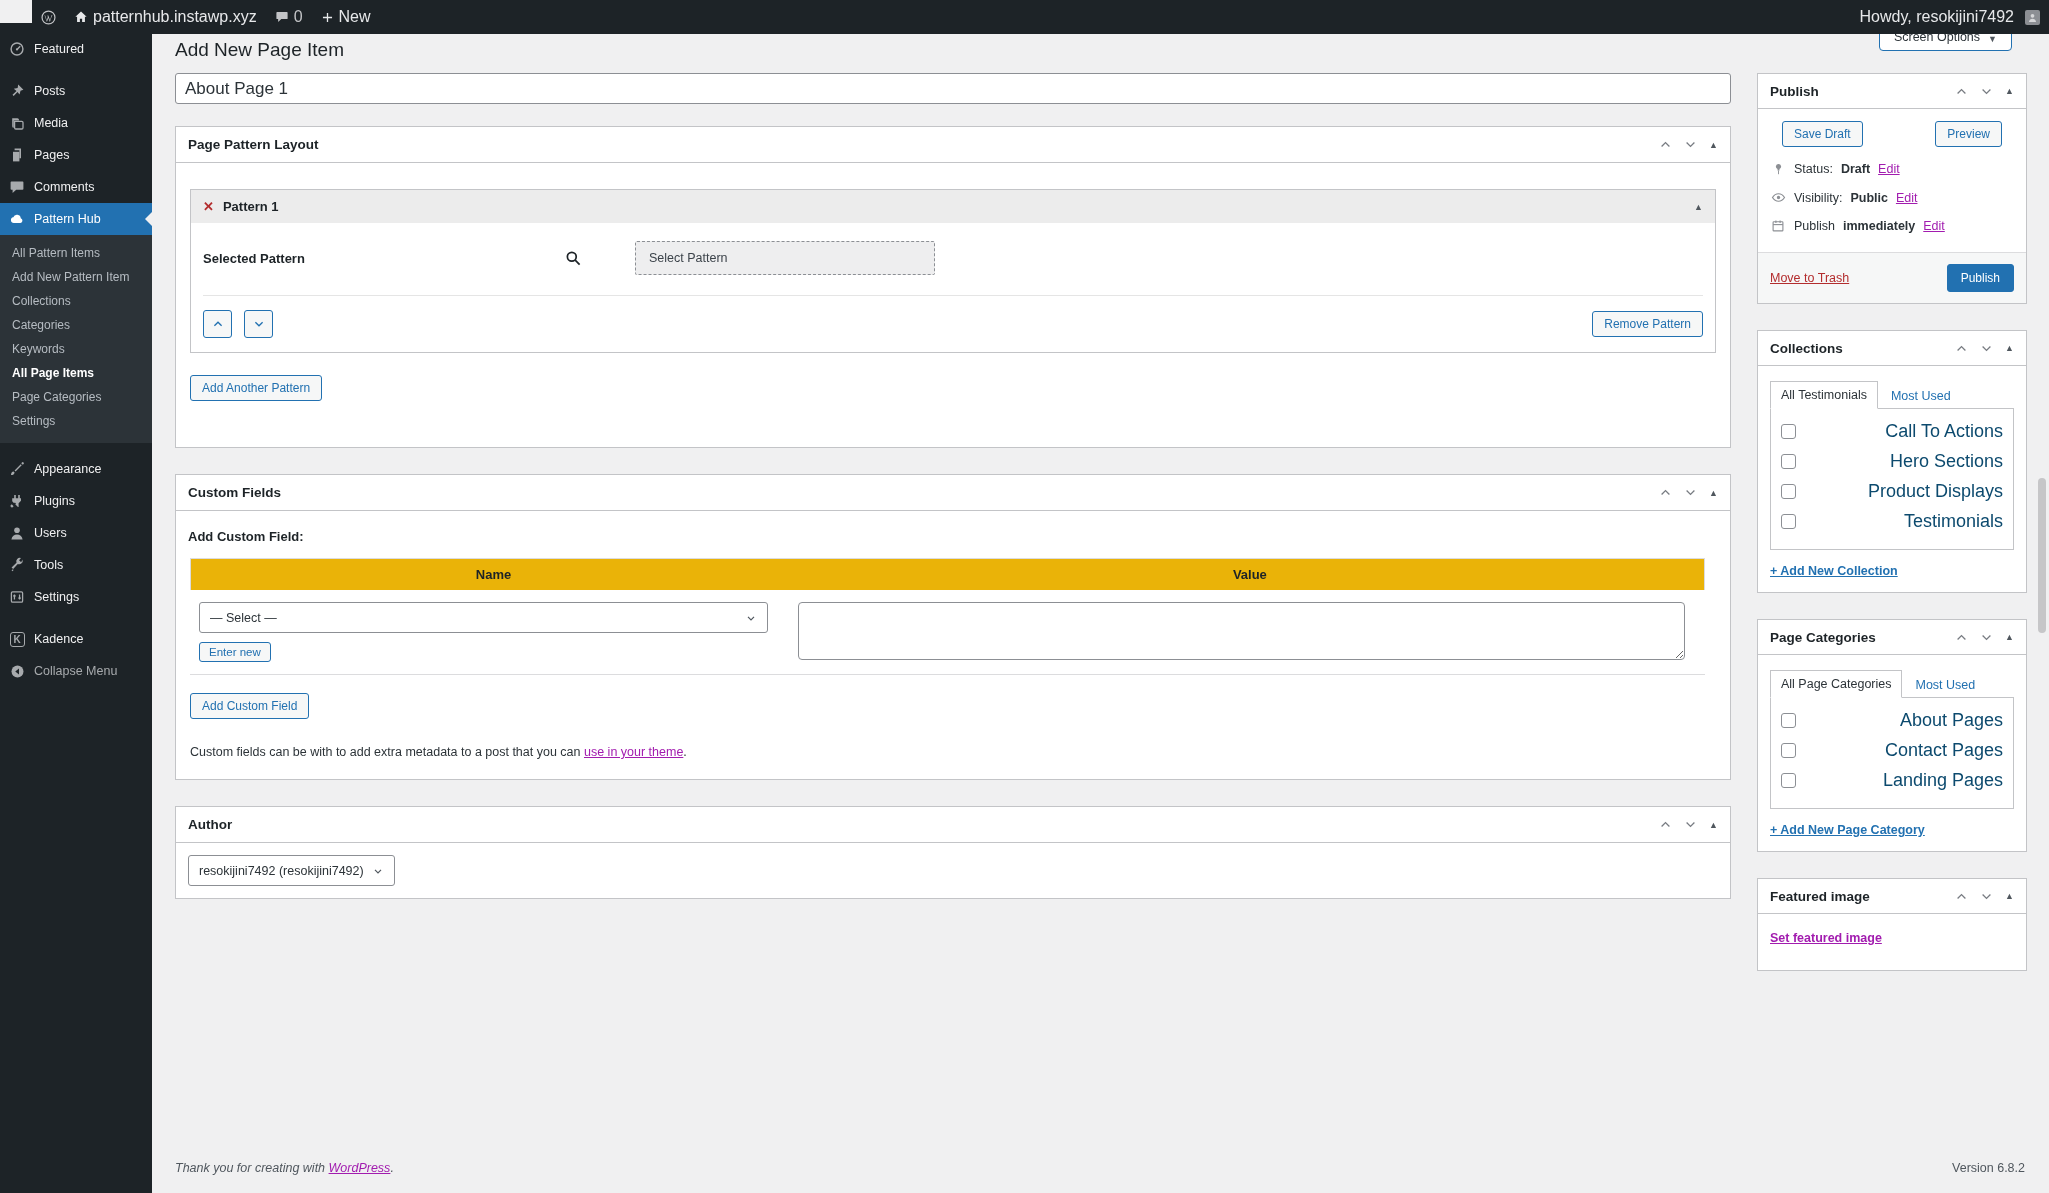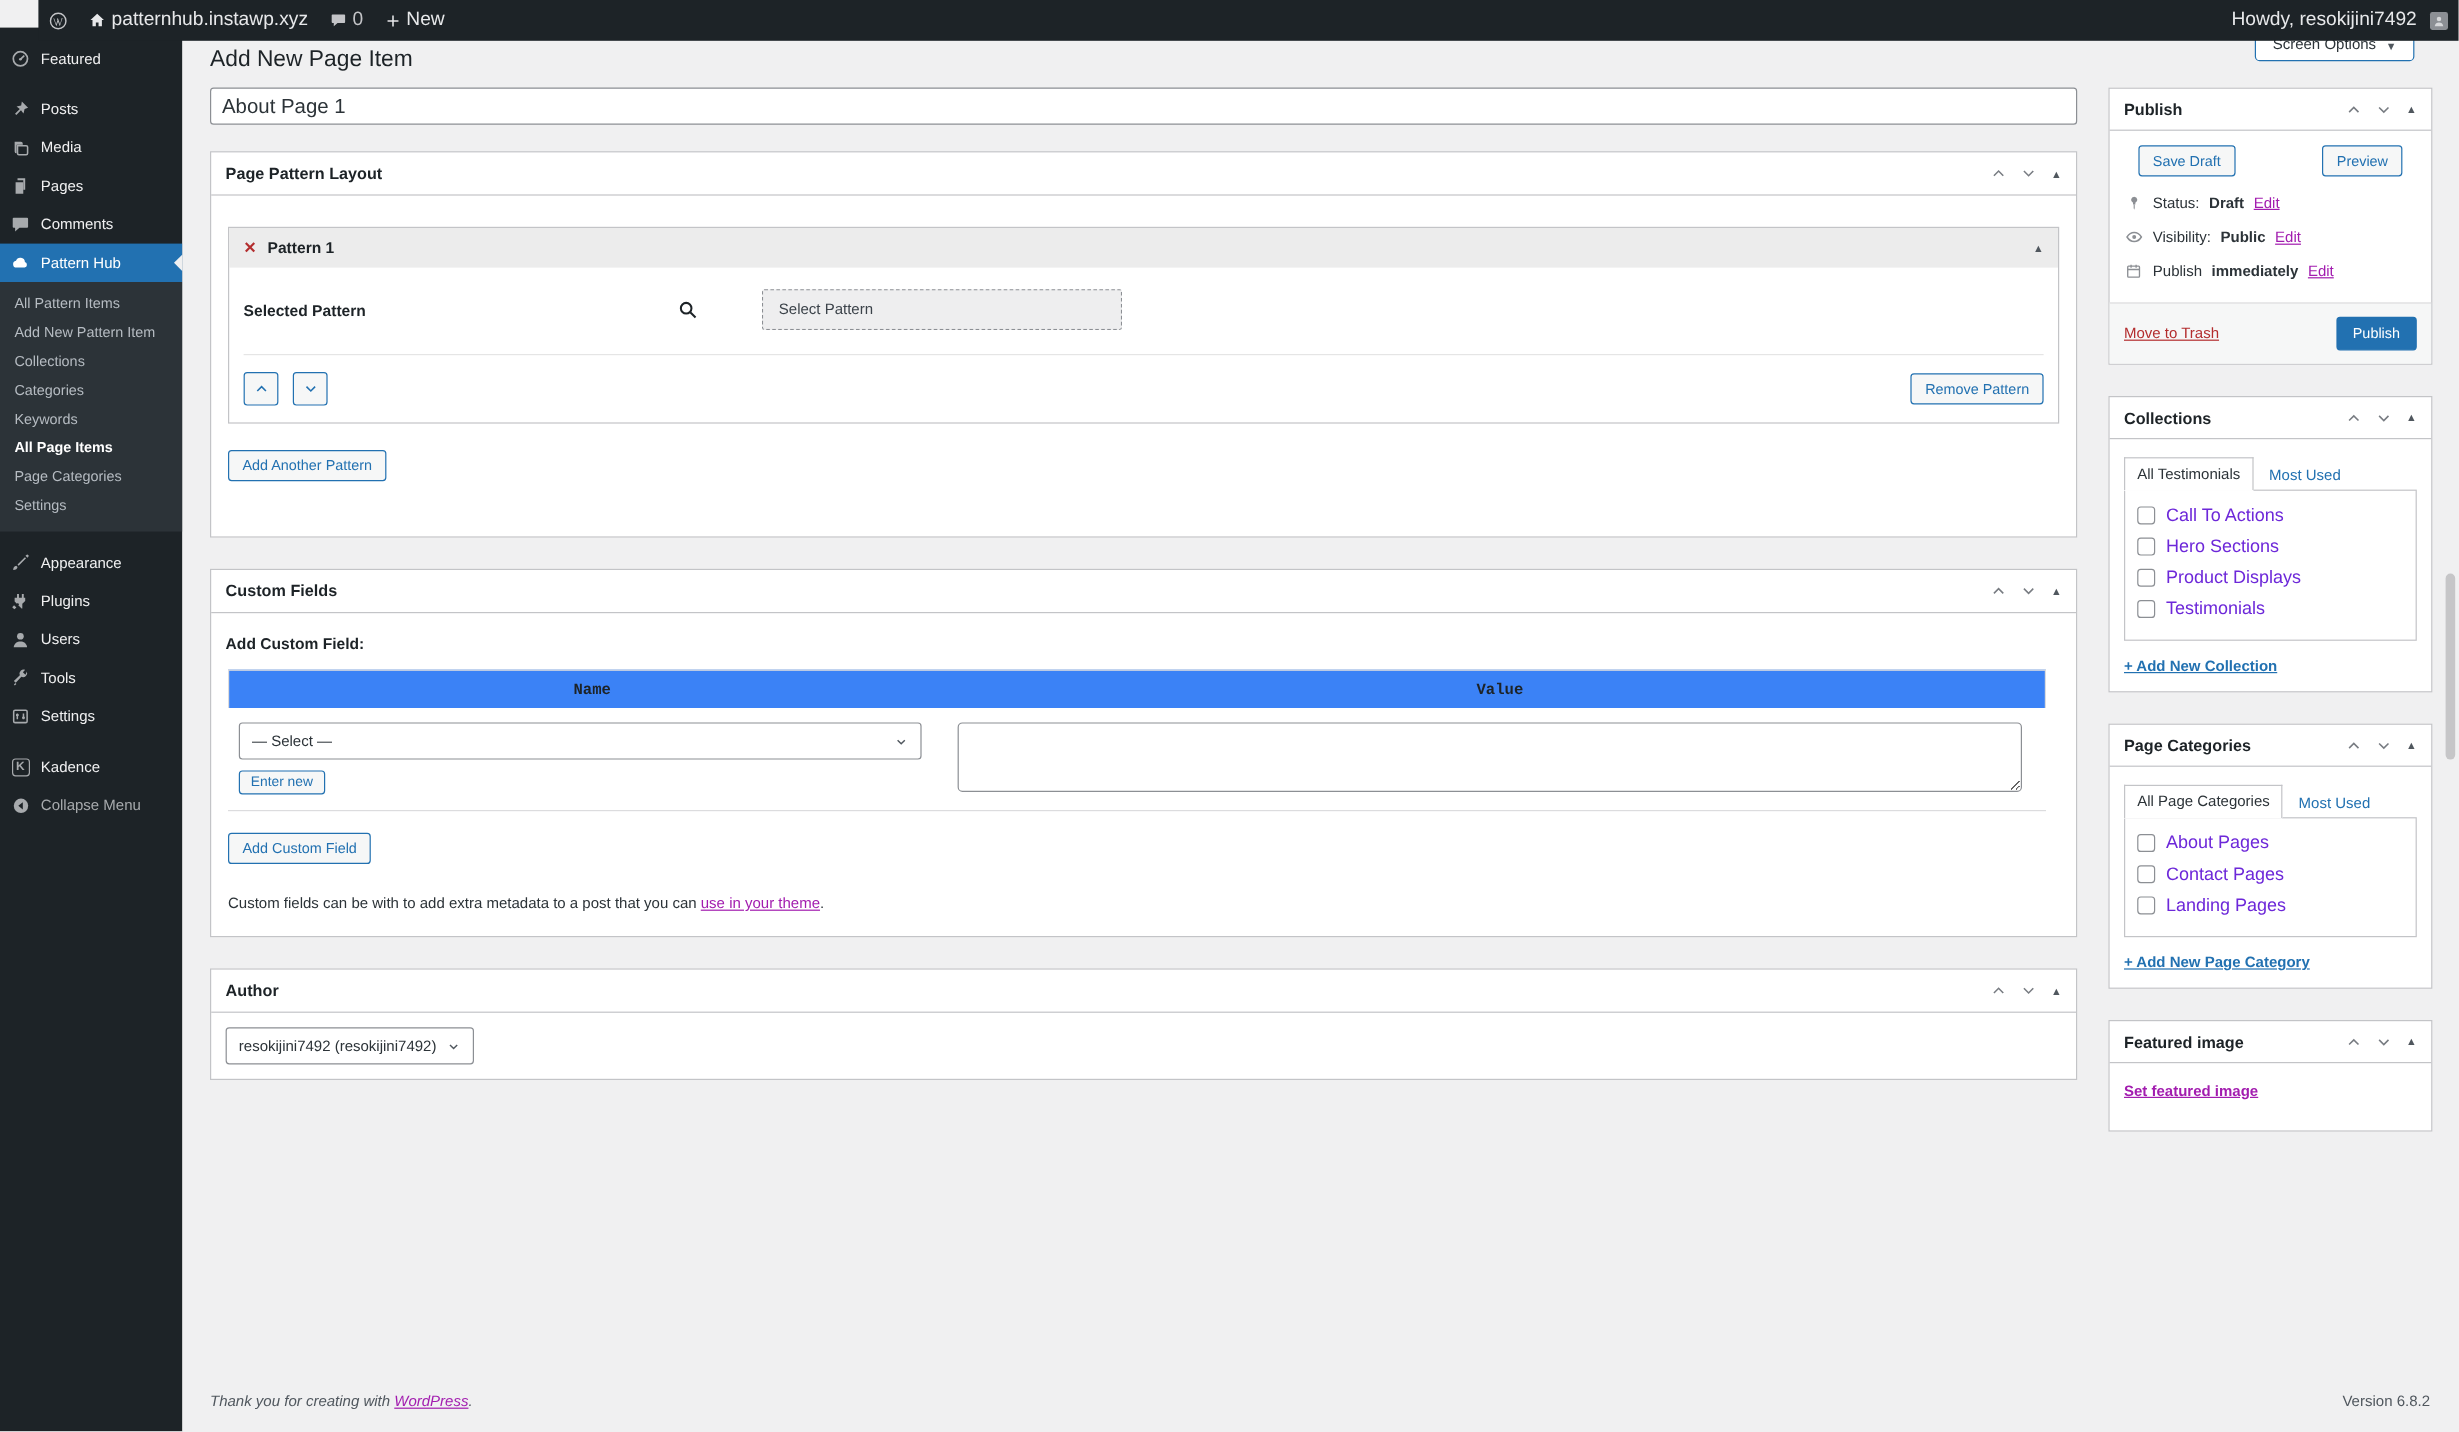--- a/index.html
+++ b/index.html
@@ -72,21 +72,21 @@
     padding:9px 13px; font-size:12.5px; color:#3c434a; cursor:pointer; }
   .pattern-divider { border-top:1px solid #e5e5e5; margin:20px 0 14px; }
   .pattern-footer { display:flex; align-items:center; justify-content:space-between; }
   .move-group { display:flex; gap:12px; }
   .move-btn { width:29px; height:28px; padding:0; }
   .add-another { margin:22px 2px 34px; }
 
   
   .acf-title { font-size:13px; font-weight:700; padding:6px 0 14px; }
   .cf-table { width:99%; margin:0 2px; border-bottom:1px solid #dcdcde; }
-  .cf-head { display:flex; background:#3b82f6; border:1px solid #dcdcde; border-bottom:none;font-family:Liberation Mono, monospace; }
+  .cf-head { display:flex; background:#eab308; border:1px solid #dcdcde; border-bottom:none; }
   .cf-head div { font-size:13px; font-weight:700; padding:8px 0; text-align:center; }
   .cf-col-name { width:40%; }
   .cf-col-value { width:60%; }
   .cf-row { display:flex; padding:12px 0 10px; }
   .cf-name-cell { width:40%; padding:0 28px 0 9px; }
   .cf-value-cell { width:60%; padding:0 20px 0 2px; }
   .select-box { display:flex; align-items:center; justify-content:space-between; border:1px solid #8c8f94; border-radius:3px;
     background:#fff; font-size:12.5px; color:#2c3338; padding:6px 10px; height:31px; cursor:pointer; }
   .cf-textarea { width:100%; height:58px; border:1px solid #8c8f94; border-radius:4px; resize:vertical;
     font-family:"Liberation Sans", sans-serif; font-size:13px; padding:6px; }
@@ -103,21 +103,21 @@
   .misc-section { padding:4px 12px 12px; }
   .misc-row { display:flex; align-items:center; gap:8px; font-size:12.5px; color:#2c3338; padding:7px 0; }
   .misc-row .mr-icon { color:#8c8f94; display:flex; width:16px; justify-content:center; }
   .major-actions { border-top:1px solid #dcdcde; background:#f6f7f7; padding:11px 12px; display:flex; justify-content:space-between; align-items:center; }
   .trash-link { color:#b32d2e; text-decoration:underline; font-size:12.5px; cursor:pointer; }
 
   .tax-tabs { display:flex; align-items:flex-end; position:relative; top:1px; padding:2px 0 0; }
   .tax-tab-active { background:#fff; border:1px solid #c3c4c7; border-bottom:1px solid #fff; padding:6px 10px; font-size:12.5px; color:#2c3338; cursor:pointer; }
   .tax-tab-link { color:#2271b1; padding:6px 0 6px 13px; font-size:12.5px; cursor:pointer; }
   .checkpanel { border:1px solid #c3c4c7; background:#fff; padding:12px 10px 8px; min-height:96px; }
-  .check-item { display:flex; align-items:center; gap:9px; font-size:15px; color:#6d28d9; margin-bottom:9px; cursor:pointer; }
+  .check-item { display:flex; align-items:center; gap:9px; font-size:18px; color:#0c4a6e; margin-bottom:9px; cursor:pointer;justify-content:space-between; }
   .checkbox { width:15px; height:15px; border:1px solid #8c8f94; border-radius:3px; background:#fff; flex:none; cursor:pointer; }
   .add-tax-link { display:inline-block; margin:14px 0 2px; font-size:12.5px; font-weight:700; color:#2271b1; text-decoration:underline; cursor:pointer; }
   .set-featured { font-size:12.5px; font-weight:700; }
   .featured-inside { padding:14px 12px 24px; }
 
   
   .screen-options { position:absolute; top:23px; right:37px; background:#fff; border:1px solid #2271b1; border-radius:4px;
     padding:6px 14px; font-size:12.5px; color:#2c3338; display:flex; align-items:flex-end; gap:8px; cursor:pointer; z-index:40; }
   .so-caret { font-size:9px; color:#50575e; }
 

